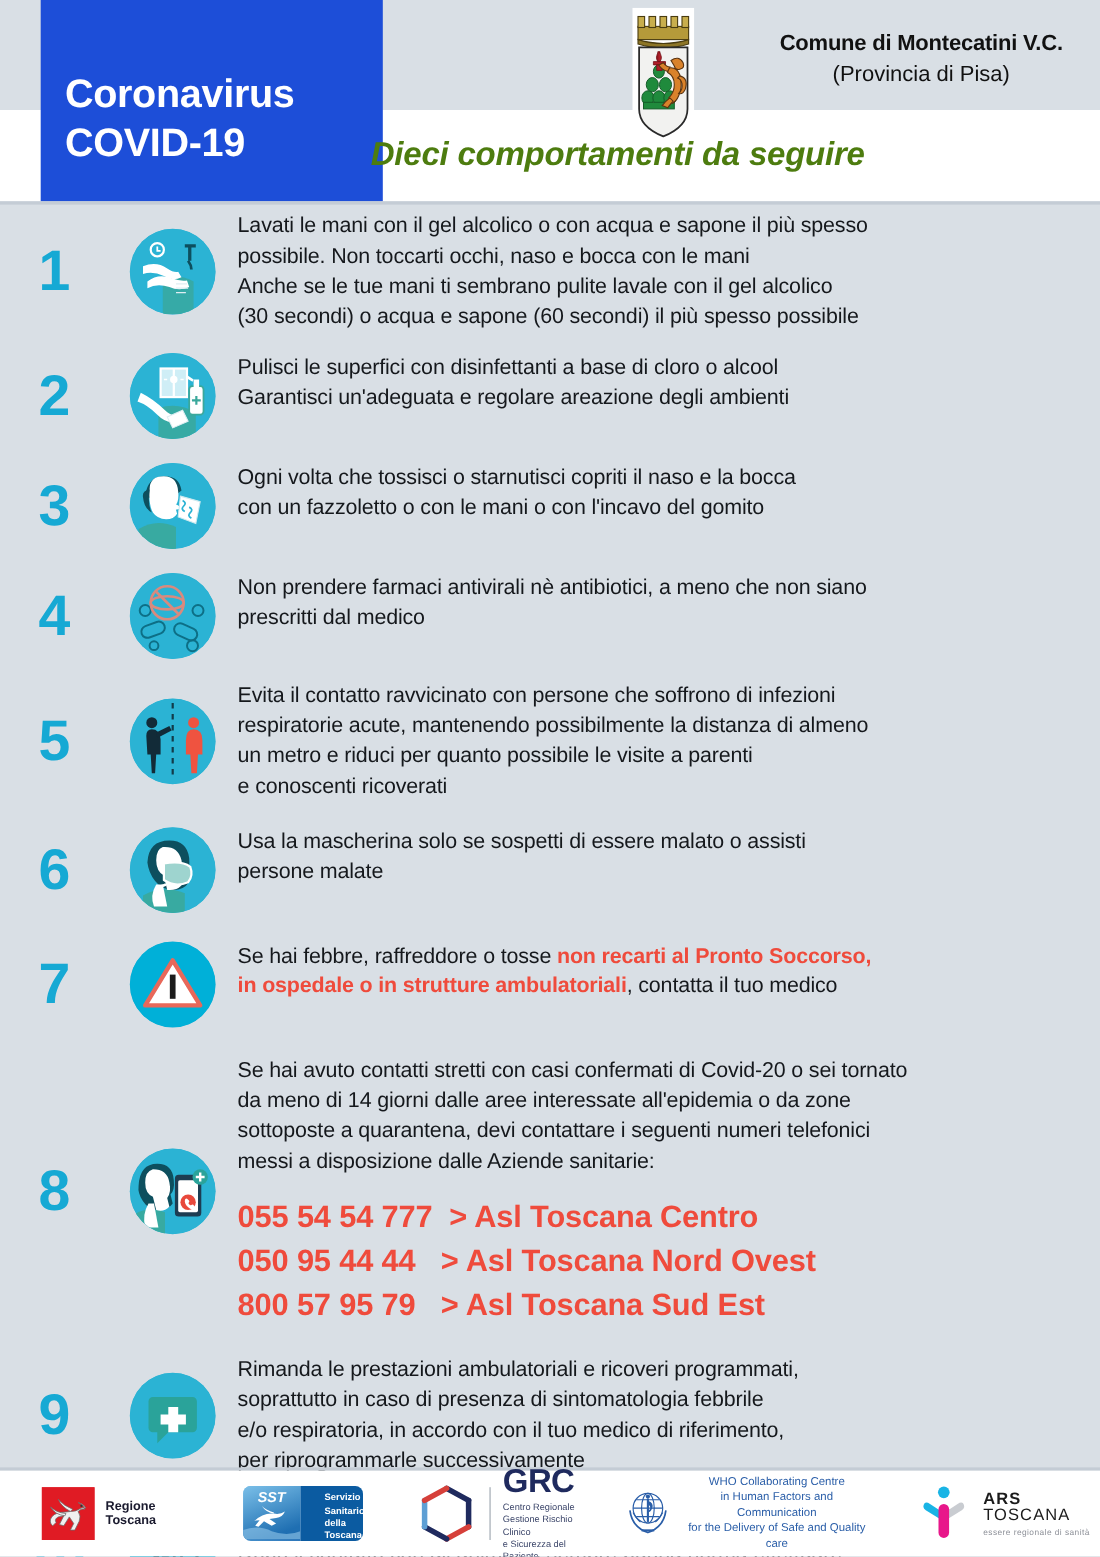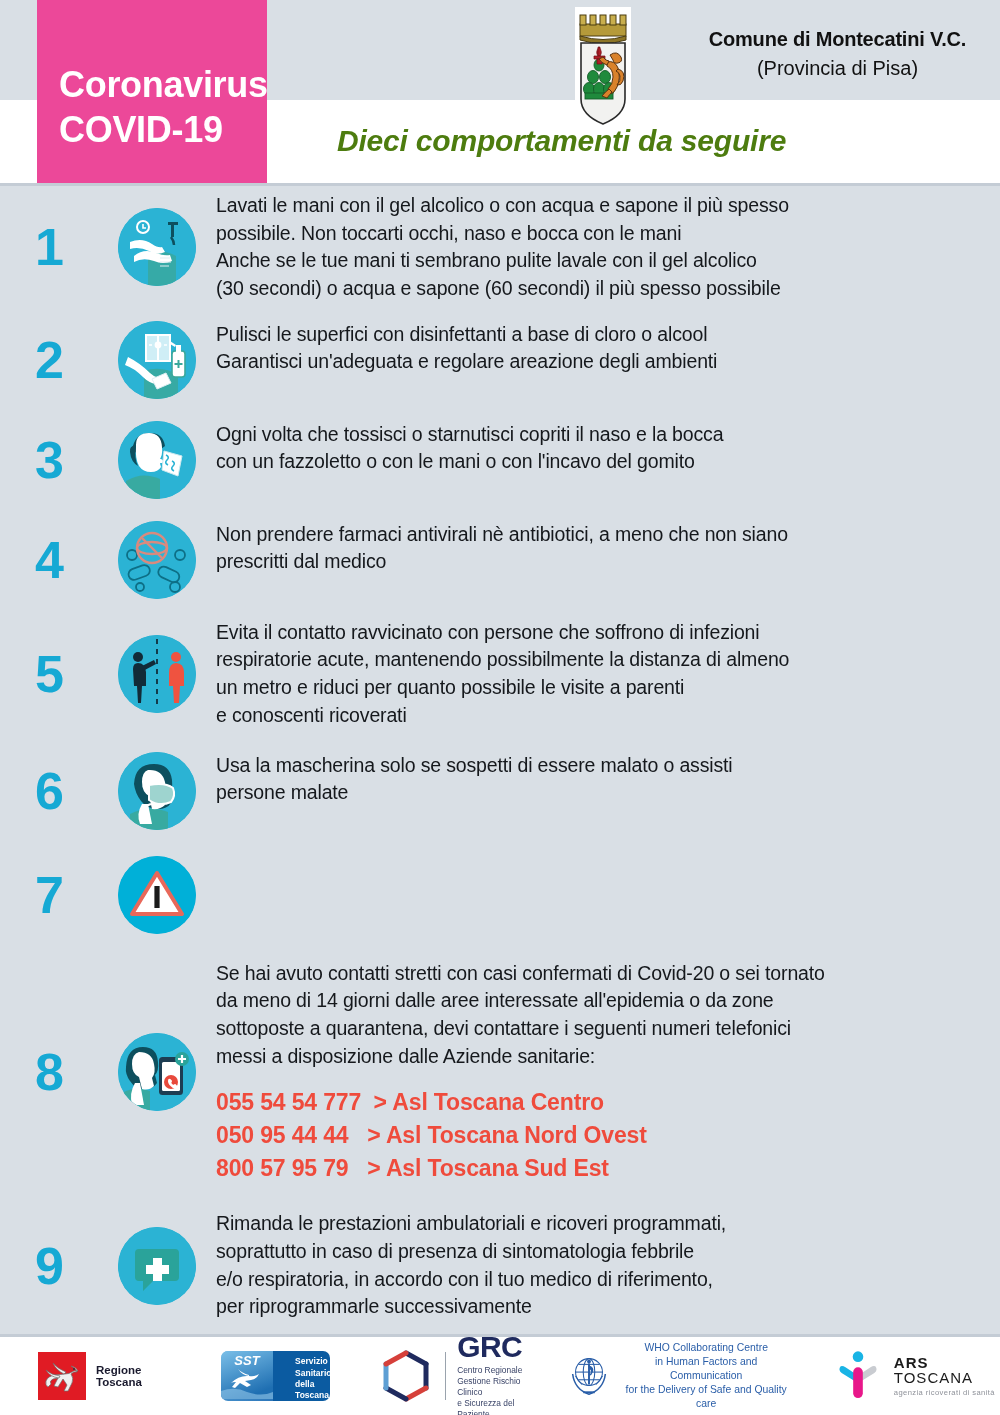--- a/index.html
+++ b/index.html
@@ -21,22 +21,22 @@
   }
   .header-white-band {
     position: absolute;
     left: 0; top: 100px;
     width: 1000px; height: 83px;
     background: #ffffff;
   }
   .title-box {
     position: absolute;
     left: 37px; top: 0;
-    width: 230px; height: 183px;
-    background: #ec4899;
+    width: 311px; height: 183px;
+    background: #1d4ed8;
     color: #ffffff;
     padding: 62px 0 0 22px;
   }
   .title-line {
     font-size: 36px;
     font-weight: 600;
     line-height: 1.25;
     letter-spacing: -0.3px;
   }
   .crest {
@@ -117,21 +117,21 @@
     font-size: 19.5px;
     line-height: 1.42;
     color: #15181c;
     letter-spacing: -0.15px;
   }
   .hl-red { color: #ef4b3c; font-weight: bold; }
   .phones {
     margin-top: 16px;
     color: #ef4b3c;
     font-weight: bold;
-    font-size: 23px;
+    font-size: 28px;
     line-height: 1.42;
   }
   .phone-line { white-space: pre; }
 
   
   .r1 { margin-top: 2px; }
   .r2 { margin-top: 18px; }
   .r3 { margin-top: 22px; }
   .r4 { margin-top: 22px; }
   .r5 { margin-top: 20px; }
@@ -468,20 +468,28 @@
 
   <div class="row r7 align-mid">
     <div class="num">7</div>
     <div class="icon-cell">
       <div class="icon-circle">
         <svg viewBox="0 0 78 78" width="78" height="78">
           <circle cx="39" cy="39" r="39" fill="#00b0d8"></circle>
           <path d="M39 17 L64 58 H14 Z" fill="#ffffff" stroke="#e8685a" stroke-width="4" stroke-linejoin="round"></path>
           <rect x="36.4" y="30" width="5.2" height="22" fill="#1b1b1b"></rect>
         </svg>
+      </div>
+    </div>
+    <div class="body-text">
+      <div>
+        <span>Se hai febbre, raffreddore o tosse </span><span class="hl-red">non recarti al Pronto Soccorso,</span>
+      </div>
+      <div>
+        <span class="hl-red">in ospedale o in strutture ambulatoriali</span><span>, contatta il tuo medico</span>
       </div>
     </div>
   </div>
 
   <div class="row r8 align-mid">
     <div class="num">8</div>
     <div class="icon-cell">
       <div class="icon-circle">
         <svg viewBox="0 0 78 78" width="78" height="78">
           <circle cx="39" cy="39" r="39" fill="#2bb3d4"></circle>
@@ -657,17 +665,17 @@
     <div>
       <svg viewBox="0 0 54 54" width="52" height="52">
         <circle cx="27" cy="9" r="5.5" fill="#19b4e5"></circle>
         <path d="M9 19 q-3 4 1 7 l13 8 l0 -8 l-9 -6 q-3 -2 -5 -1 z" fill="#19b4e5"></path>
         <path d="M45 19 q3 4 -1 7 l-13 8 l0 -8 l9 -6 q3 -2 5 -1 z" fill="#c9ccd1"></path>
         <rect x="22" y="20" width="10" height="32" rx="5" fill="#e8178a"></rect>
       </svg>
     </div>
     <div class="ars-text">
       <div class="ars-name"><b>ARS</b><span> TOSCANA</span></div>
-      <div class="ars-sub">agenzia ricoverati di sanità</div>
+      <div class="ars-sub">essere regionale di sanità</div>
     </div>
   </div>
 
 </div>
 
 </body></html>

